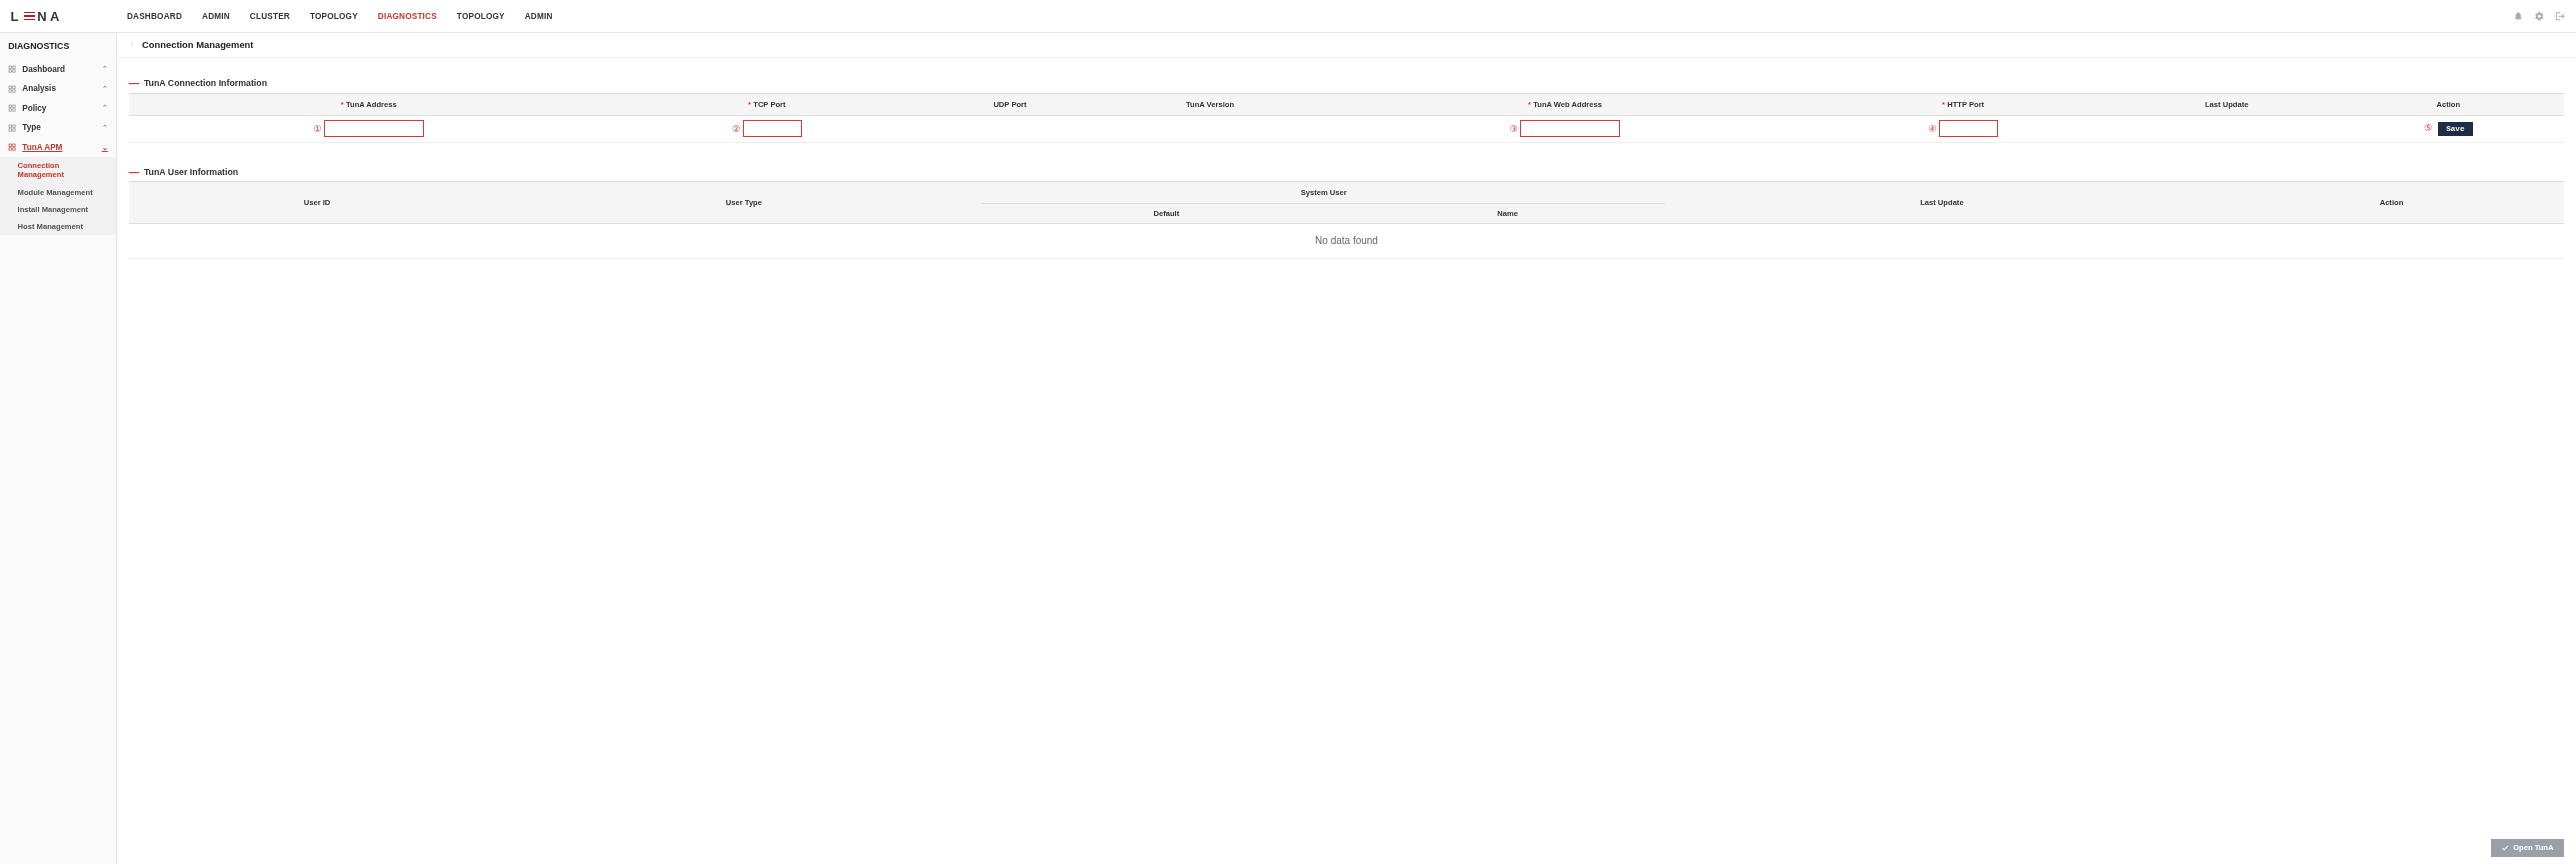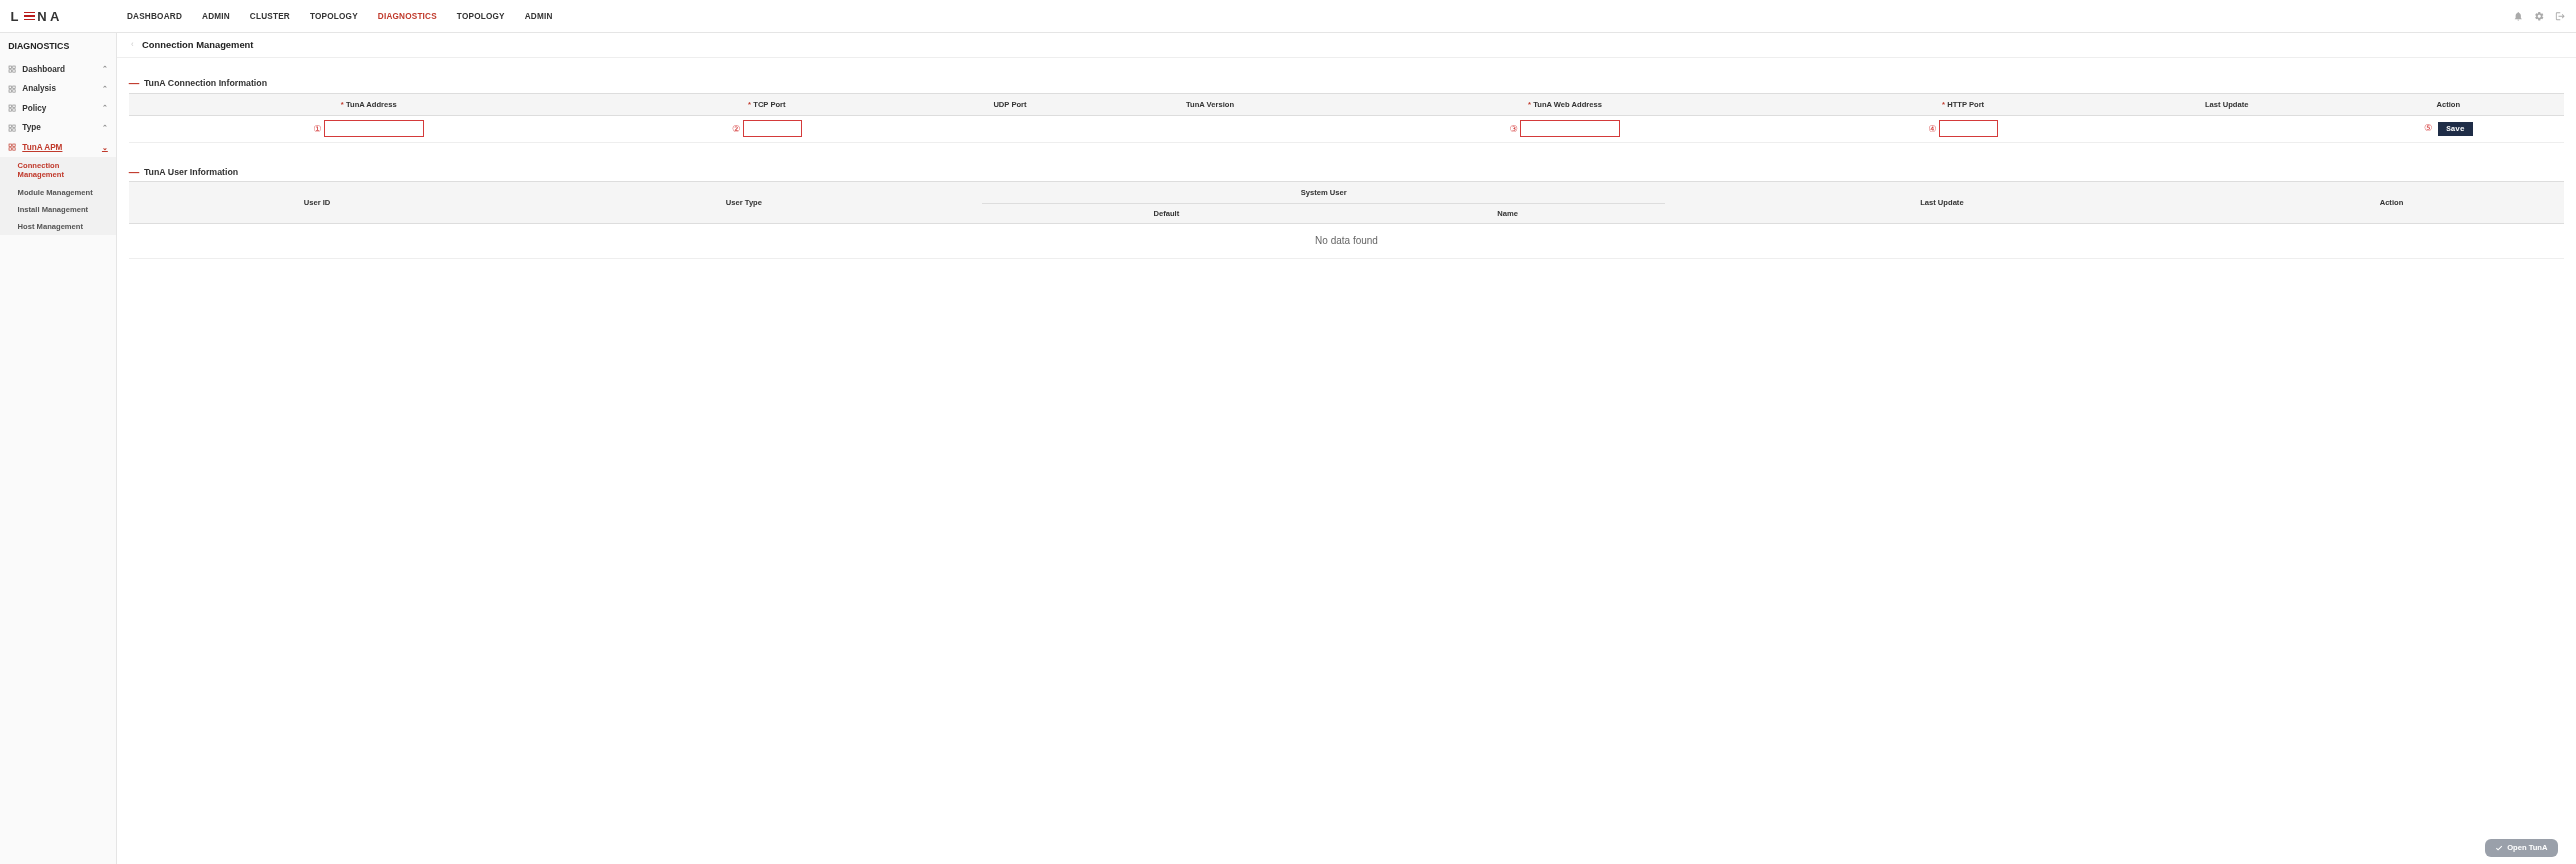--- a/index.html
+++ b/index.html
@@ -46,21 +46,21 @@
     tbody td { padding:4.7px 4.7px; border-bottom:0.6px solid #eee; text-align:center; font-size:7.6px; vertical-align:middle;}
     .req { color:#c0392b; margin-right:2.3px;}
     .red-input { border:0.9px solid #d43a3a; height:16.4px; width:100px; background:#fff;}
     .red-input.sm { width:59px;}
     .annot { position:relative; display:inline-flex; align-items:center;}
     .circle-num { color:#d43a3a; font-size:9.4px; margin-right:2.3px; font-weight:400;}
     .circle-num.standalone { margin-right:3.5px;}
     .save-btn { background:#1f2d47; color:#fff; border:none; padding:2.9px 8.2px; font-size:7.6px; font-weight:600; cursor:pointer; border-radius:0;font-family:Liberation Mono, monospace;}
     .no-data { text-align:center; padding:11.7px; color:#666; font-size:10px;}
     
-    .open-btn { position:absolute; right:18px; bottom:7px; background:#9aa0aa; color:#fff; padding:4.7px 10.5px; border:none; font-size:7.6px; font-weight:600; cursor:pointer; display:flex; align-items:center; gap:3.5px; border-radius:6px;}
+    .open-btn { position:absolute; right:12px; bottom:7px; background:#9aa0aa; color:#fff; padding:4.7px 10.5px; border:none; font-size:7.6px; font-weight:600; cursor:pointer; display:flex; align-items:center; gap:3.5px; border-radius:0;}
     
     
     .user-table thead th { vertical-align:middle;}
     .user-table .subhead th { background:#f5f5f5; font-weight:700; font-size:7.6px; padding:4.7px;text-align:center;}
     
     svg { display:block;}
   </style>
 </head>
 <body>
 

